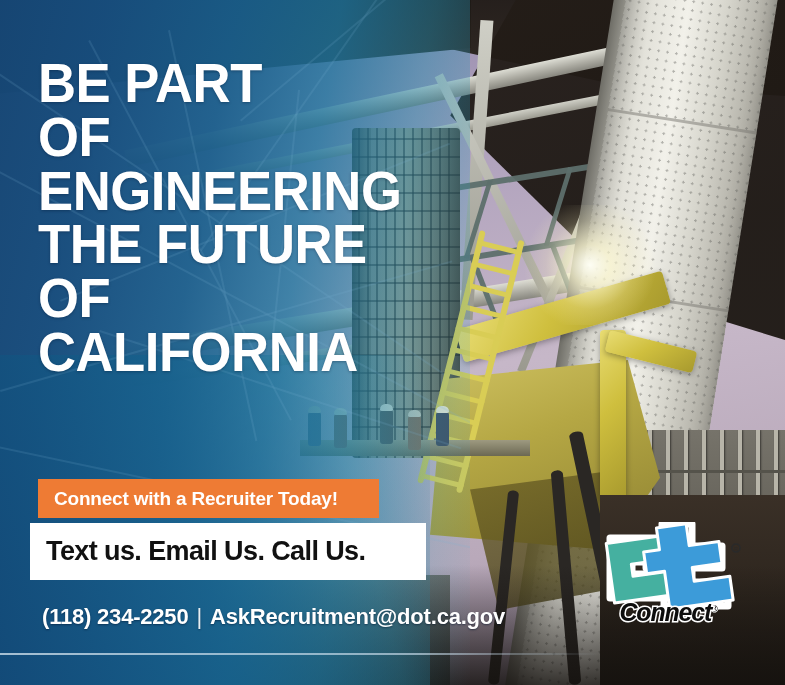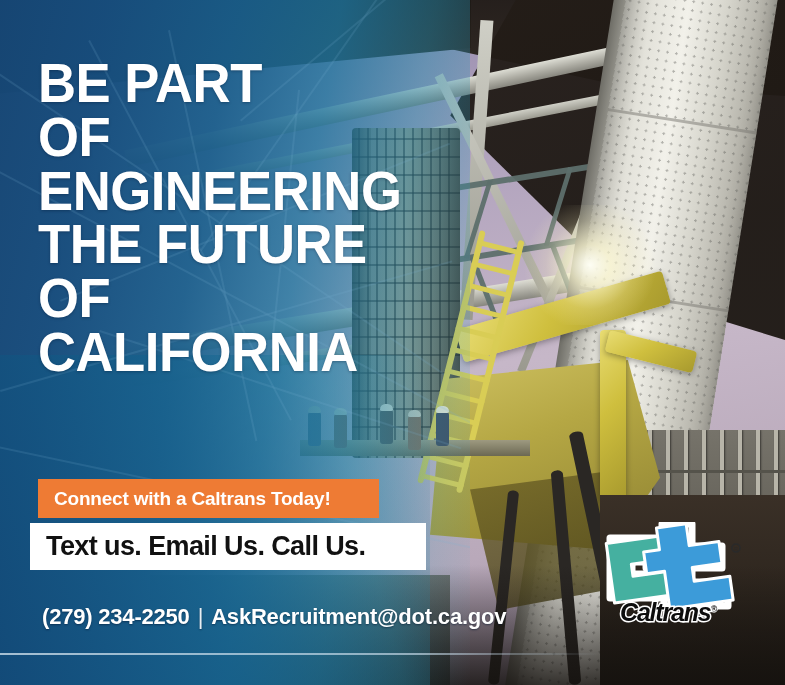--- a/index.html
+++ b/index.html
@@ -193,21 +193,21 @@
 
   .cta-banner{
     position:absolute;left:38px;top:479px;width:341px;height:39px;
     background:#ee7b34;
     display:flex;align-items:center;
   }
   .cta-banner span{
     color:#fff;font-size:19px;font-weight:700;margin-left:16px;letter-spacing:-.2px;
   }
   .cta-box{
-    position:absolute;left:30px;top:523px;width:396px;height:47px;
+    position:absolute;left:30px;top:523px;width:396px;height:57px;
     background:#fff;display:flex;align-items:center;
   }
   .cta-box span{
     color:#111;font-size:27px;font-weight:700;margin-left:16px;letter-spacing:-.6px;
   }
   .learn{
     position:absolute;left:42px;top:577px;
     color:#f2f5f7;font-size:21px;font-weight:300;letter-spacing:.1px;
     text-shadow:0 1px 2px rgba(0,20,45,.45);
   }
@@ -390,46 +390,46 @@
   <div class="headline">
     <div>BE PART</div>
     <div>OF</div>
     <div>ENGINEERING</div>
     <div>THE FUTURE</div>
     <div>OF</div>
     <div>CALIFORNIA</div>
   </div>
 
   <div class="cta-banner">
-    <span>Connect with a Caltrans Today!</span>
+    <span>Connect with a Recruiter Today!</span>
   </div>
 
   <div class="cta-box">
     <span>Text us. Email Us. Call Us.</span>
   </div>
 
 
   <div class="contact">
-    <span>(279) 234-2250</span><span class="sep">|</span><span>AskRecruitment@dot.ca.gov</span>
+    <span>(118) 234-2250</span><span class="sep">|</span><span>AskRecruitment@dot.ca.gov</span>
   </div>
 
   <div class="hr-line"></div>
 
   <div class="logo">
     <svg viewBox="0 0 160 122">
 
       <g stroke="#ffffff" stroke-width="7" stroke-linejoin="round" fill="none">
         <path d="M22 16 H96 L96 40 H44 V52 H96 V76 H22 Z"></path>
         <path d="M74 2 H104 V24 H134 V46 H104 V60 H140 V84 H76 V46 H58 V24 H74 Z"></path>
       </g>
 
       <path d="M22 16 H96 L96 40 H44 V52 H96 V76 H22 Z" fill="#45b0a0" stroke="#ffffff" stroke-width="3" stroke-linejoin="round" transform="rotate(-8 60 46)"></path>
 
       <path d="M74 2 H104 V24 H134 V46 H104 V60 H140 V84 H76 V46 H58 V24 H74 Z" fill="#3c9bd9" stroke="#ffffff" stroke-width="3" stroke-linejoin="round" transform="rotate(-8 100 44)"></path>
       <circle cx="148" cy="26" r="4" fill="none" stroke="#2a2a2a" stroke-width="1.6"></circle>
       <text x="148" y="29" font-size="5" text-anchor="middle" fill="#2a2a2a" font-family="Liberation Sans, sans-serif">R</text>
     </svg>
     <div class="logo-word">
-      <b>Caltrans</b><sup>®</sup>
+      <b>Connect</b><sup>®</sup>
     </div>
   </div>
 
 </div>
 
 </body></html>

